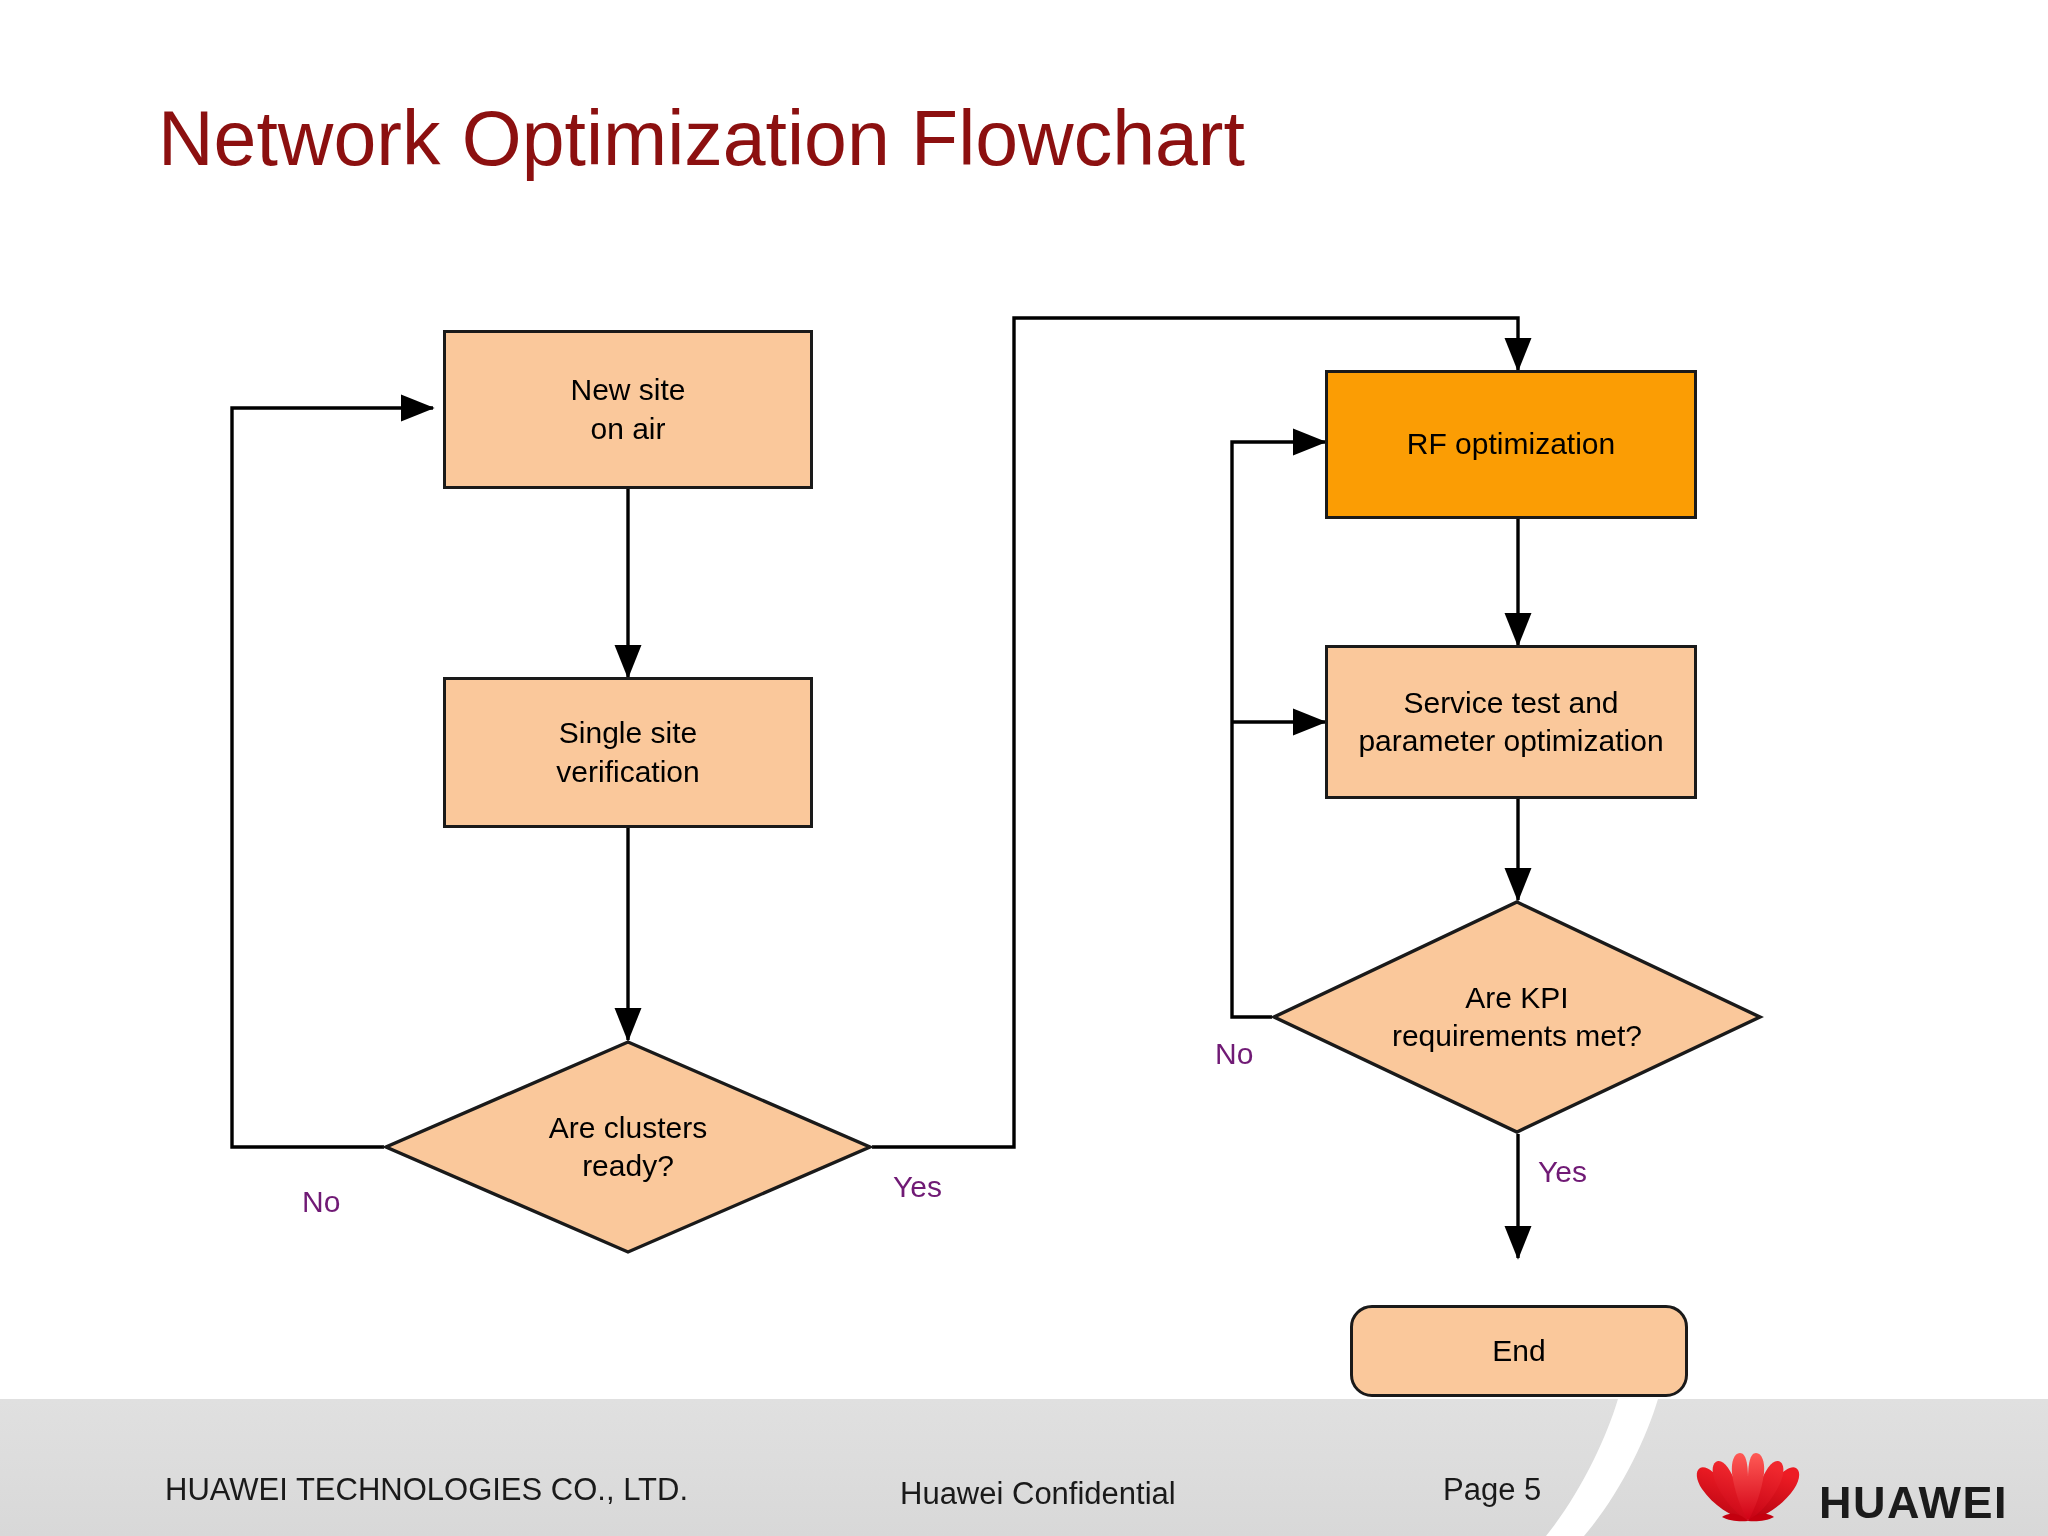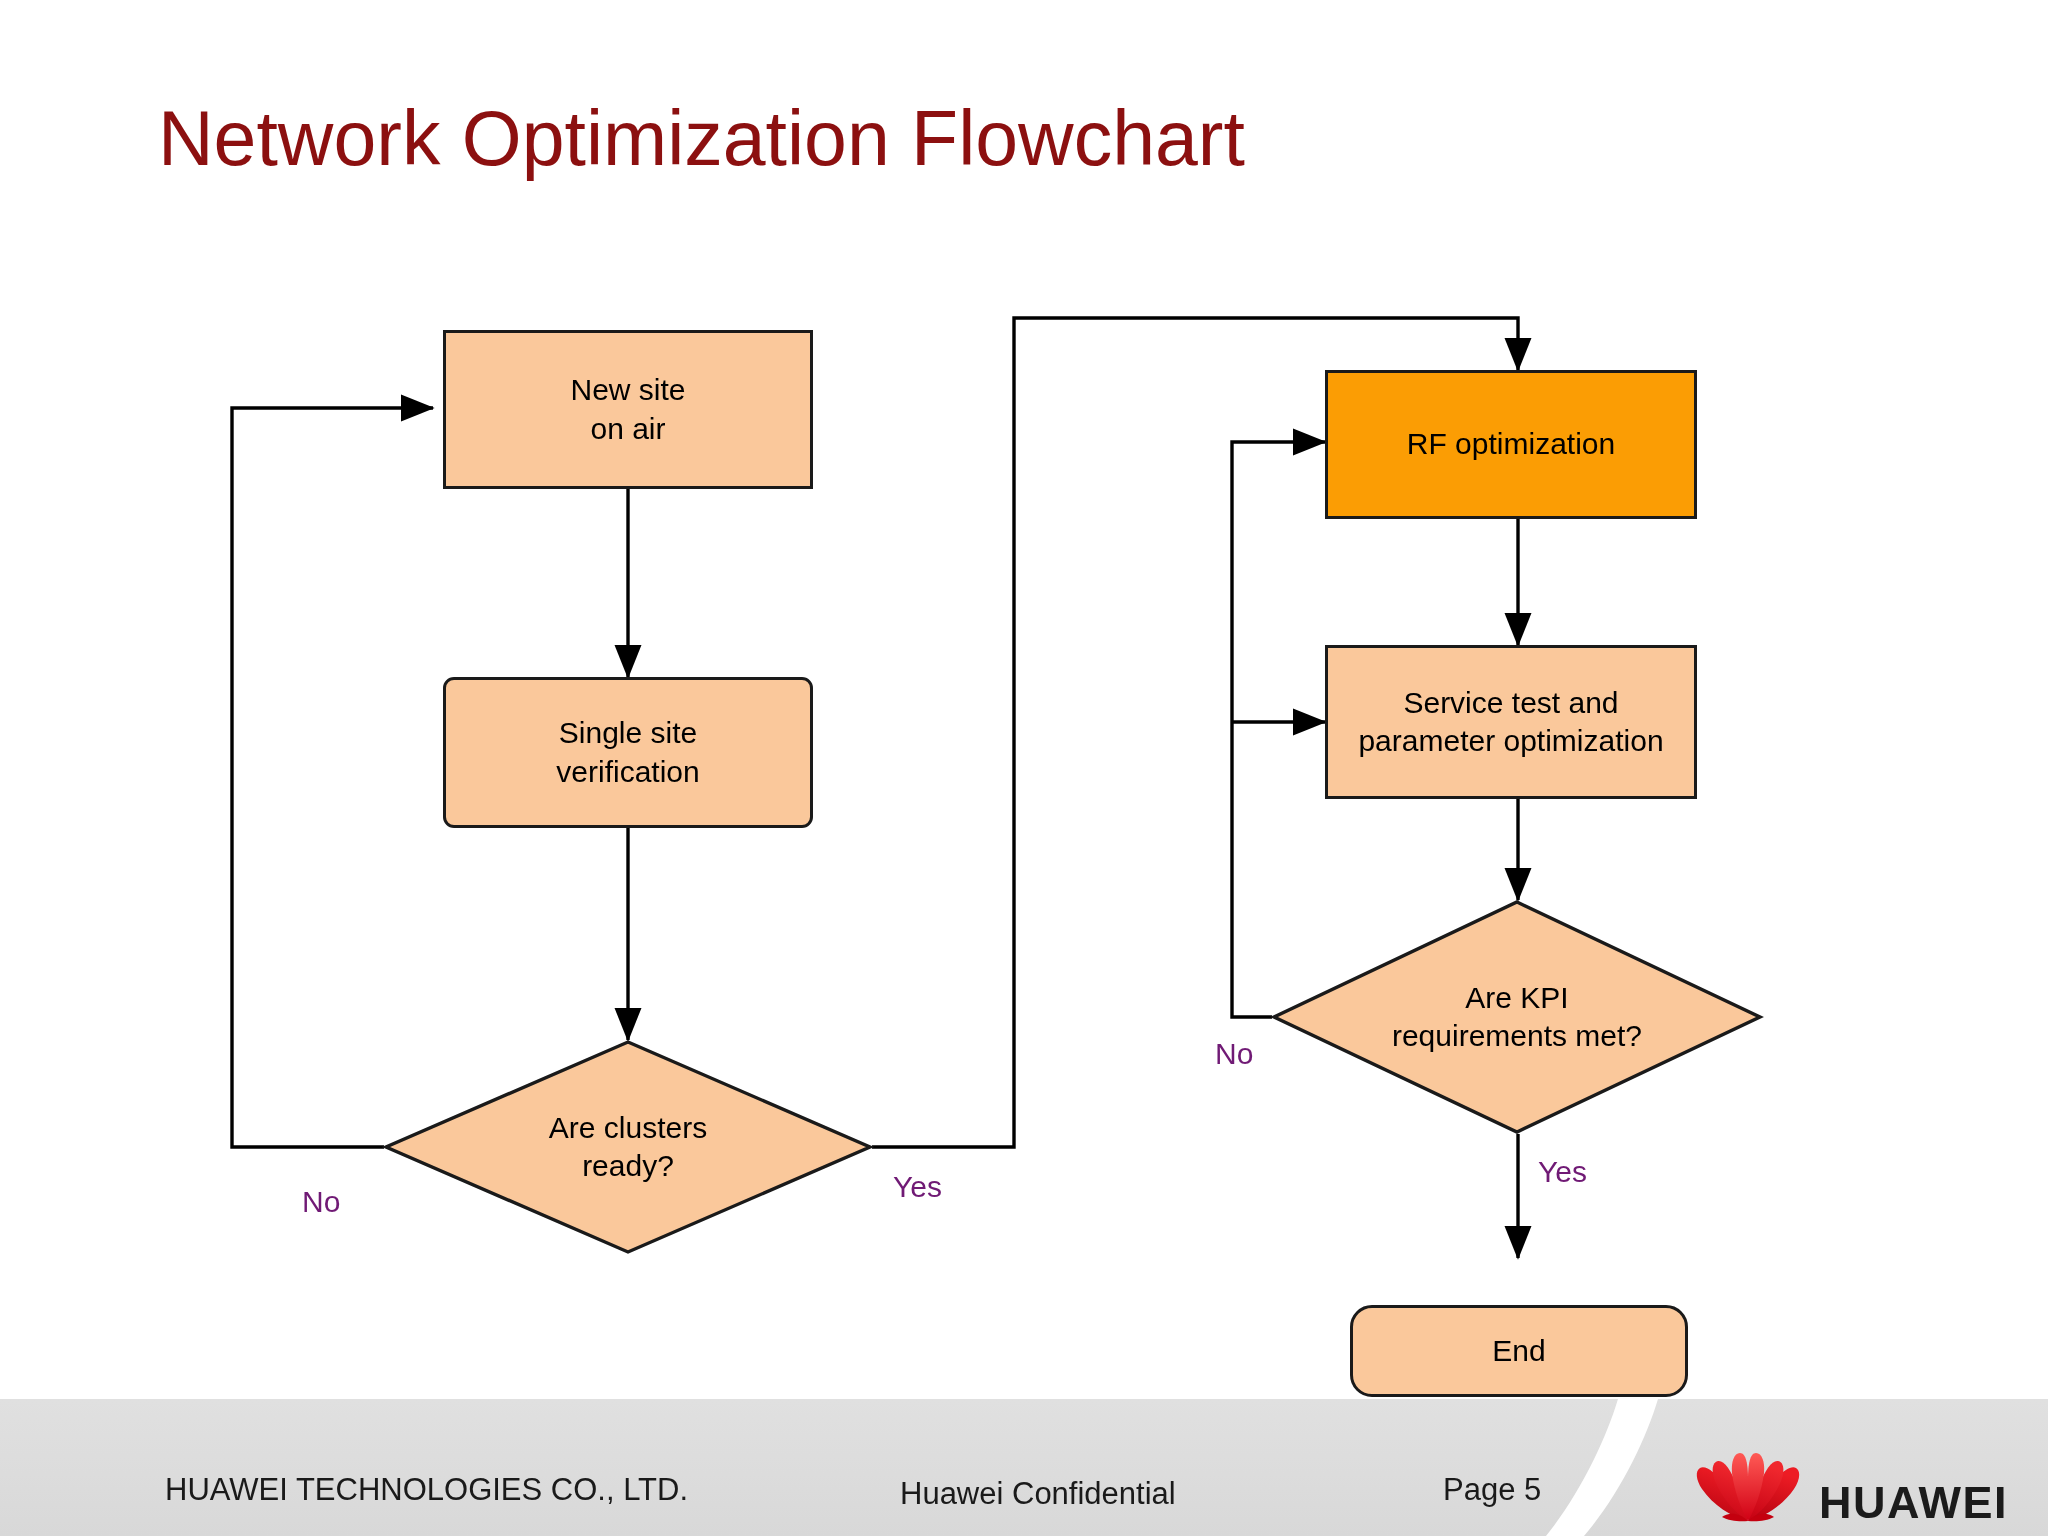--- a/index.html
+++ b/index.html
@@ -157,21 +157,21 @@
         <path d="M1272,1017 L1232,1017 L1232,442 L1325,442" marker-end="url(#arr)"></path>
         <path d="M1232,722 L1325,722" marker-end="url(#arr)"></path>
 
         <path d="M1518,1134 L1518,1258" marker-end="url(#arr)"></path>
       </g>
     </svg>
 
     <div class="node" style="left:443px; top:330px; width:370px; height:159px;">New site
 on air</div>
 
-    <div class="node" style="left:443px; top:677px; width:370px; height:151px;border-radius:11px;">Single site
+    <div class="node" style="left:443px; top:677px; width:370px; height:151px;">Single site
 verification</div>
 
     <div class="diamond-wrap" style="left:384px; top:1040px; width:488px; height:214px;">
       <svg width="488" height="214" viewBox="0 0 488 214">
         <polygon points="244,2 486,107 244,212 2,107" fill="#FAC89B" stroke="#1a1a1a" stroke-width="3.4"></polygon>
       </svg>
       <div class="diamond-label">Are clusters
 ready?</div>
     </div>
 

